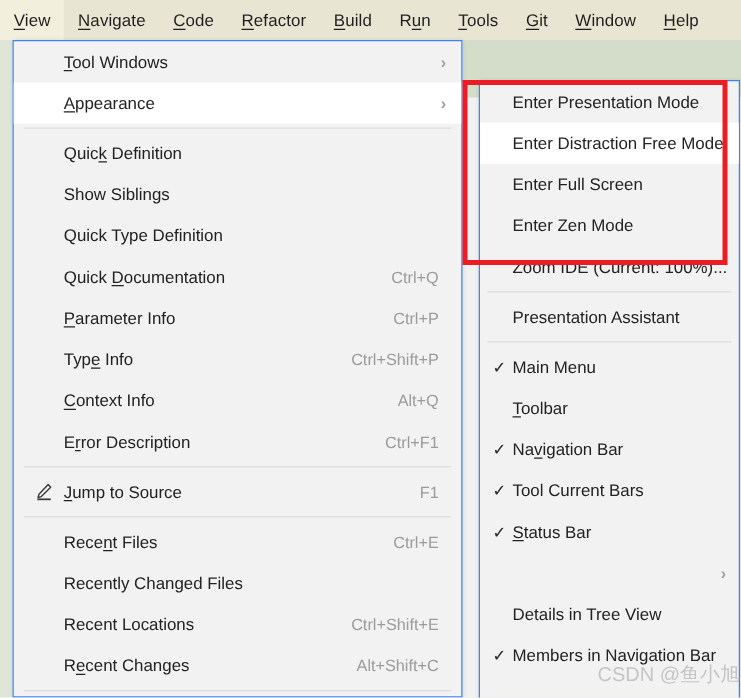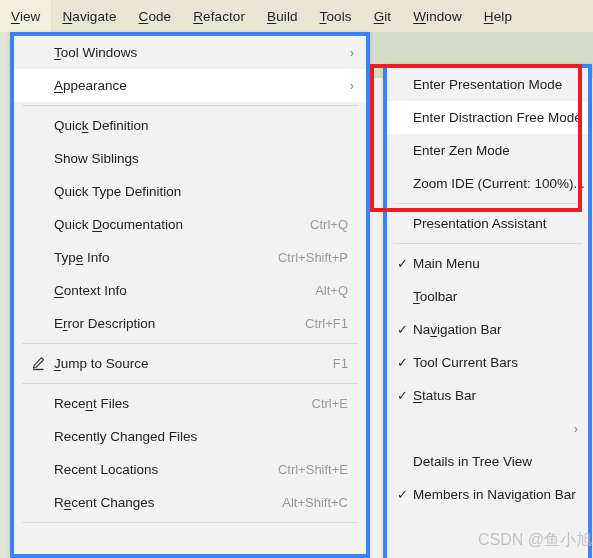--- a/index.html
+++ b/index.html
@@ -61,21 +61,21 @@
   }
   .menubar-item.selected {
     background: #f2f0dc;
   }
   .mn { text-decoration: underline; text-underline-offset: 2px; }
 
   
   .popup {
     position: absolute;
     background: #f2f2f2;
-    border: 4px solid #3b82f6;
+    border: 1px solid #3b82f6;
     box-shadow: 0 1px 4px rgba(0,0,0,0.14);
     box-sizing: border-box;
   }
   #menu-view {
     left: 10px; top: 32px;
     width: 360px; height: 526px;
   }
   #menu-appearance {
     left: 383px; top: 64px;
     width: 209px; height: 558px;
@@ -187,20 +187,23 @@
       <div class="menubar-item">
         <span><span class="mn">C</span>ode</span>
       </div>
       <div class="menubar-item">
         <span><span class="mn">R</span>efactor</span>
       </div>
       <div class="menubar-item">
         <span><span class="mn">B</span>uild</span>
       </div>
       <div class="menubar-item">
+        <span>R<span class="mn">u</span>n</span>
+      </div>
+      <div class="menubar-item">
         <span><span class="mn">T</span>ools</span>
       </div>
       <div class="menubar-item">
         <span><span class="mn">G</span>it</span>
       </div>
       <div class="menubar-item">
         <span><span class="mn">W</span>indow</span>
       </div>
       <div class="menubar-item">
         <span><span class="mn">H</span>elp</span>
@@ -222,20 +225,24 @@
       </div>
       <div class="mitem">
         <span class="label">Show Siblings</span>
       </div>
       <div class="mitem">
         <span class="label">Quick Type Definition</span>
       </div>
       <div class="mitem">
         <span class="label">Quick <span class="mn">D</span>ocumentation</span>
         <span class="accel">Ctrl+Q</span>
+      </div>
+      <div class="mitem">
+        <span class="label"><span class="mn">P</span>arameter Info</span>
+        <span class="accel">Ctrl+P</span>
       </div>
       <div class="mitem">
         <span class="label">Typ<span class="mn">e</span> Info</span>
         <span class="accel">Ctrl+Shift+P</span>
       </div>
       <div class="mitem">
         <span class="label"><span class="mn">C</span>ontext Info</span>
         <span class="accel">Alt+Q</span>
       </div>
       <div class="mitem">
@@ -273,20 +280,23 @@
     </div>
 
   <div class="popup" id="menu-appearance">
       <div class="mitem">
         <span class="label">Enter Presentation Mode</span>
       </div>
       <div class="mitem hover">
         <span class="label">Enter Distraction Free Mode</span>
       </div>
       <div class="mitem">
+        <span class="label">Enter Full Screen</span>
+      </div>
+      <div class="mitem">
         <span class="label">Enter Zen Mode</span>
       </div>
       <div class="mitem">
         <span class="label">Zoom IDE (Current: 100%)...</span>
       </div>
       <div class="sep"></div>
       <div class="mitem">
         <span class="label">Presentation Assistant</span>
       </div>
       <div class="sep"></div>

